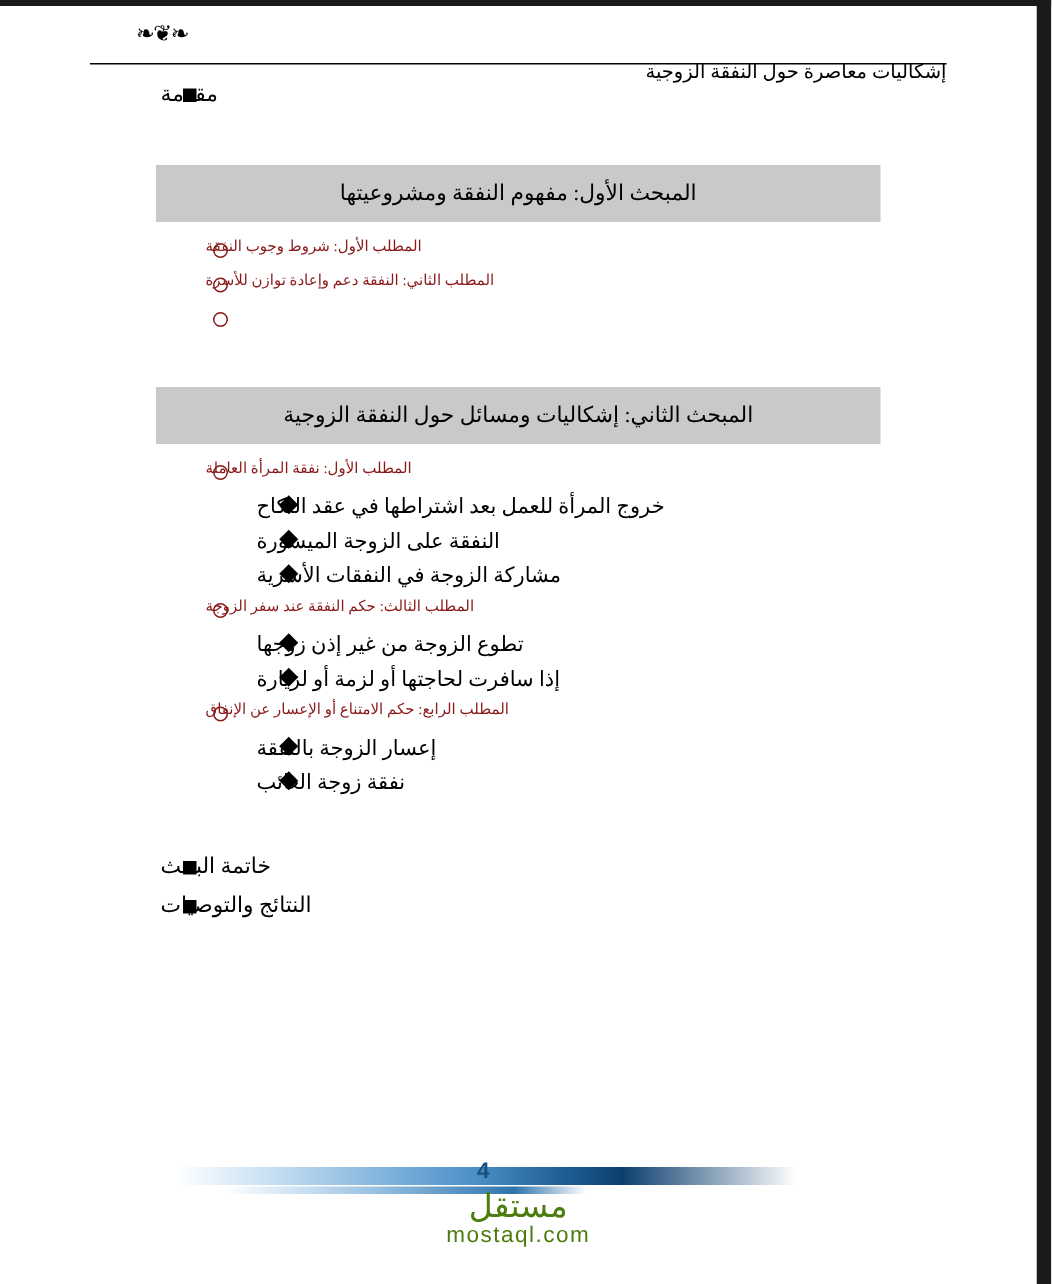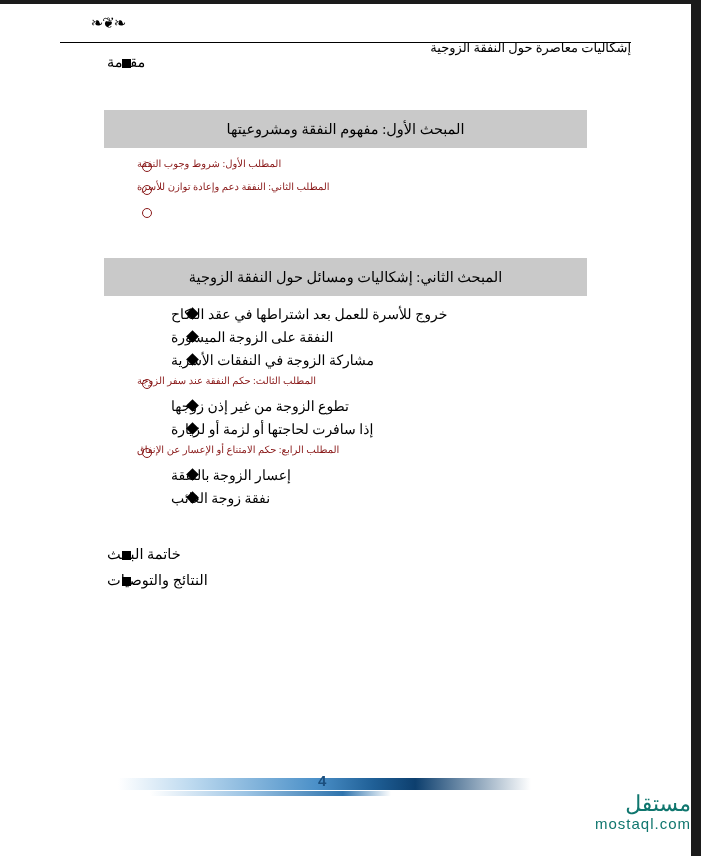--- a/index.html
+++ b/index.html
@@ -152,21 +152,22 @@
       #2f74ad 80%,
       rgba(255,255,255,0) 100%);
   }
   .page-num {
     position: absolute; left: 318px; top: -6px;
     font-size: 15px; color: #1b4f7e; font-weight: bold;
     font-family: "Liberation Sans", sans-serif;
   }
   .watermark {
     position: absolute; left: 0; right: 0; top: 14px;
-    color: #0f766e;
+    text-align: center;
+    color: #4d7c0f;
     font-family: "Liberation Sans", sans-serif;
   }
   .wm-ar { font-size: 22px; letter-spacing: 1px; line-height: 1.05; }
   .wm-en { font-size: 15px; letter-spacing: 1px; }
 </style>
 </head>
 <body>
 
 <div class="page">
 
@@ -213,24 +214,28 @@
       <div class="gap-lg"></div>
 
       <div class="banner-wrap">
         <div class="banner">
           <span class="txt">المبحث الثاني: إشكاليات ومسائل حول النفقة الزوجية</span>
         </div>
       </div>
 
       <div class="gap-md"></div>
 
-
-      <div class="row l3">
-        <span class="bullet"></span>
-        <span class="txt">خروج للأسرة للعمل بعد اشتراطها في عقد النكاح</span>
+      <div class="row l2">
+        <span class="bullet"></span>
+        <span class="txt">المطلب الأول: نفقة المرأة العاملة</span>
+      </div>
+
+      <div class="row l3">
+        <span class="bullet"></span>
+        <span class="txt">خروج المرأة للعمل بعد اشتراطها في عقد النكاح</span>
       </div>
       <div class="row l3">
         <span class="bullet"></span>
         <span class="txt">النفقة على الزوجة الميسورة</span>
       </div>
       <div class="row l3">
         <span class="bullet"></span>
         <span class="txt">مشاركة الزوجة في النفقات الأسرية</span>
       </div>
 

